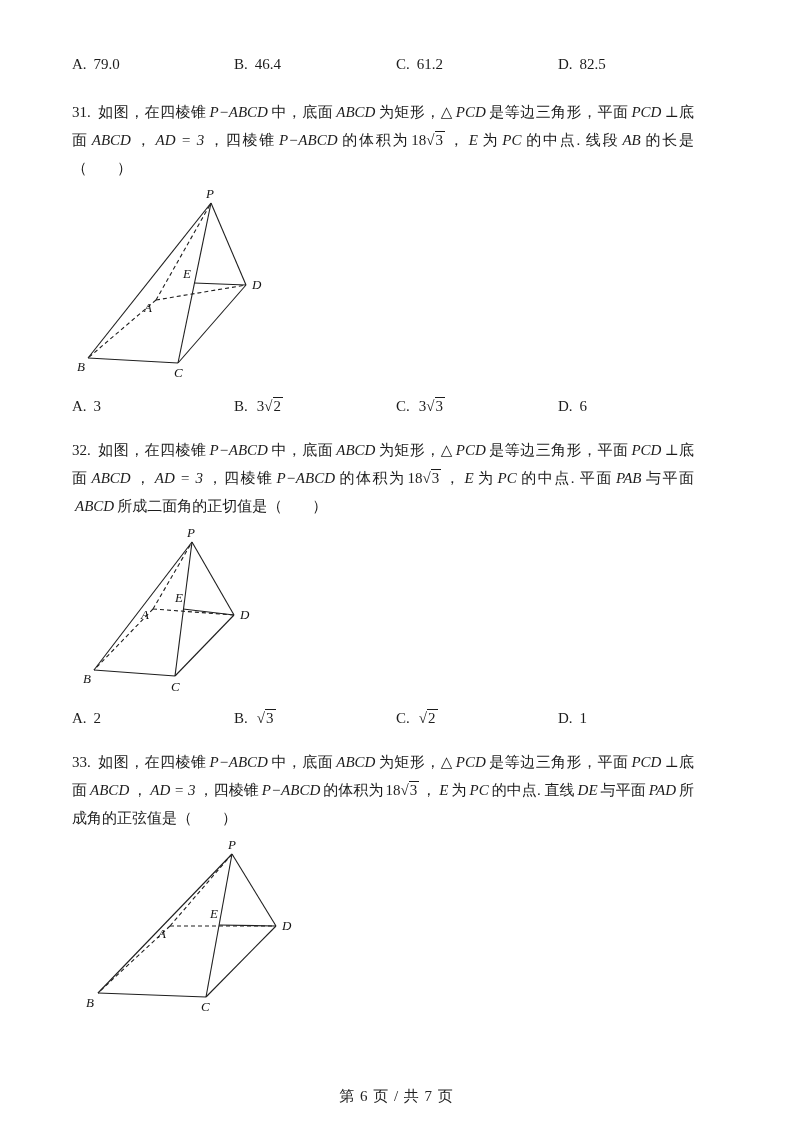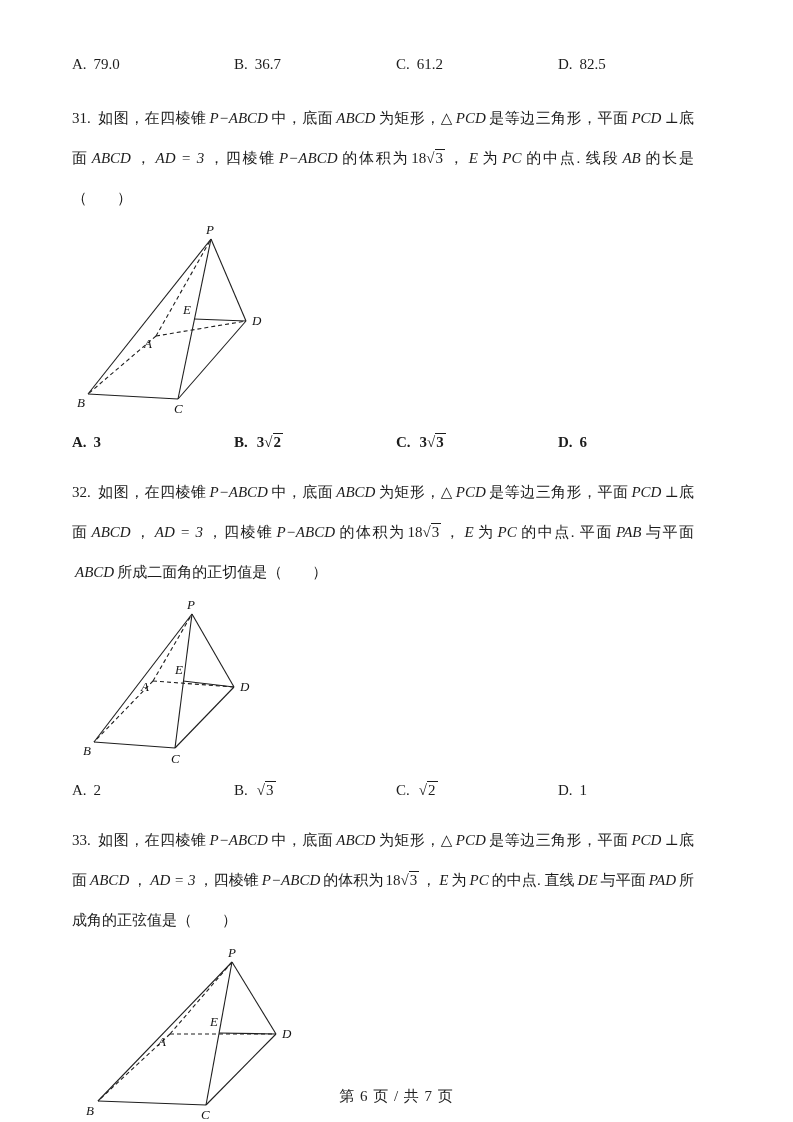--- a/index.html
+++ b/index.html
@@ -21,21 +21,21 @@
     flex-direction: row;
     align-items: baseline;
     margin: 0;
     height: 24px;
   }
   .opt { width: 162px; white-space: nowrap; }
   .opt:last-child { width: auto; }
   .opt-label { margin-right: 7px; }
   .q-text {
     margin: 0;
-    line-height: 40px;
+    line-height: 28px;
     text-align: justify;
   }
   .q-num { margin-right: 7px; }
   .var {
     font-style: italic;
     font-family: "Liberation Serif", "DejaVu Serif", serif;
     margin: 0 3px;
     white-space: nowrap;
   }
   .sqrtwrap { white-space: nowrap; margin: 0 2px; }
@@ -52,31 +52,31 @@
     position: absolute;
     left: 0; right: 0;
     bottom: 16px;
     text-align: center;
     font-size: 15px;
     color: #222;
     letter-spacing: 1px;
   }
   .mt18 { margin-top: 18px; }
   .mt14 { margin-top: 14px; }
-  .mt10 { margin-top: 10px; font-weight: bold; }
+  .mt10 { margin-top: 10px; }
   .mt8  { margin-top: 4px; }
 </style>
 </head>
 <body>
 
 <div class="page">
 
   <div class="options-row">
       <span class="opt"><span class="opt-label">A.</span><span class="opt-value"><span>79.0</span></span></span>
-      <span class="opt"><span class="opt-label">B.</span><span class="opt-value"><span>36.7</span></span></span>
+      <span class="opt"><span class="opt-label">B.</span><span class="opt-value"><span>46.4</span></span></span>
       <span class="opt"><span class="opt-label">C.</span><span class="opt-value"><span>61.2</span></span></span>
       <span class="opt"><span class="opt-label">D.</span><span class="opt-value"><span>82.5</span></span></span>
     </div>
 
   <div>
     <p class="q-text mt18"><span class="q-num">31.</span><span><span>如图，在四棱锥</span><span class="var">P−ABCD</span><span>中，底面</span><span class="var">ABCD</span><span>为矩形，△</span><span class="var">PCD</span><span>是等边三角形，平面</span><span class="var">PCD</span><span>⊥底面</span><span class="var">ABCD</span><span>，</span><span class="var">AD = 3</span><span>，四棱锥</span><span class="var">P−ABCD</span><span>的体积为</span><span class="sqrtwrap"><span>18</span><span class="sqrt-sign">√</span><span class="rad">3</span></span><span>，</span><span class="var">E</span><span>为</span><span class="var">PC</span><span>的中点. 线段</span><span class="var">AB</span><span>的长是（　　）</span></span></p>
     <div class="figure fig-q31"><svg width="200" height="200" viewBox="0 0 200 200">
           <line x1="80" y1="112" x2="12" y2="170" class="fig-line dashed"></line>
           <line x1="80" y1="112" x2="170" y2="97" class="fig-line dashed"></line>
           <line x1="80" y1="112" x2="135" y2="15" class="fig-line dashed"></line>

